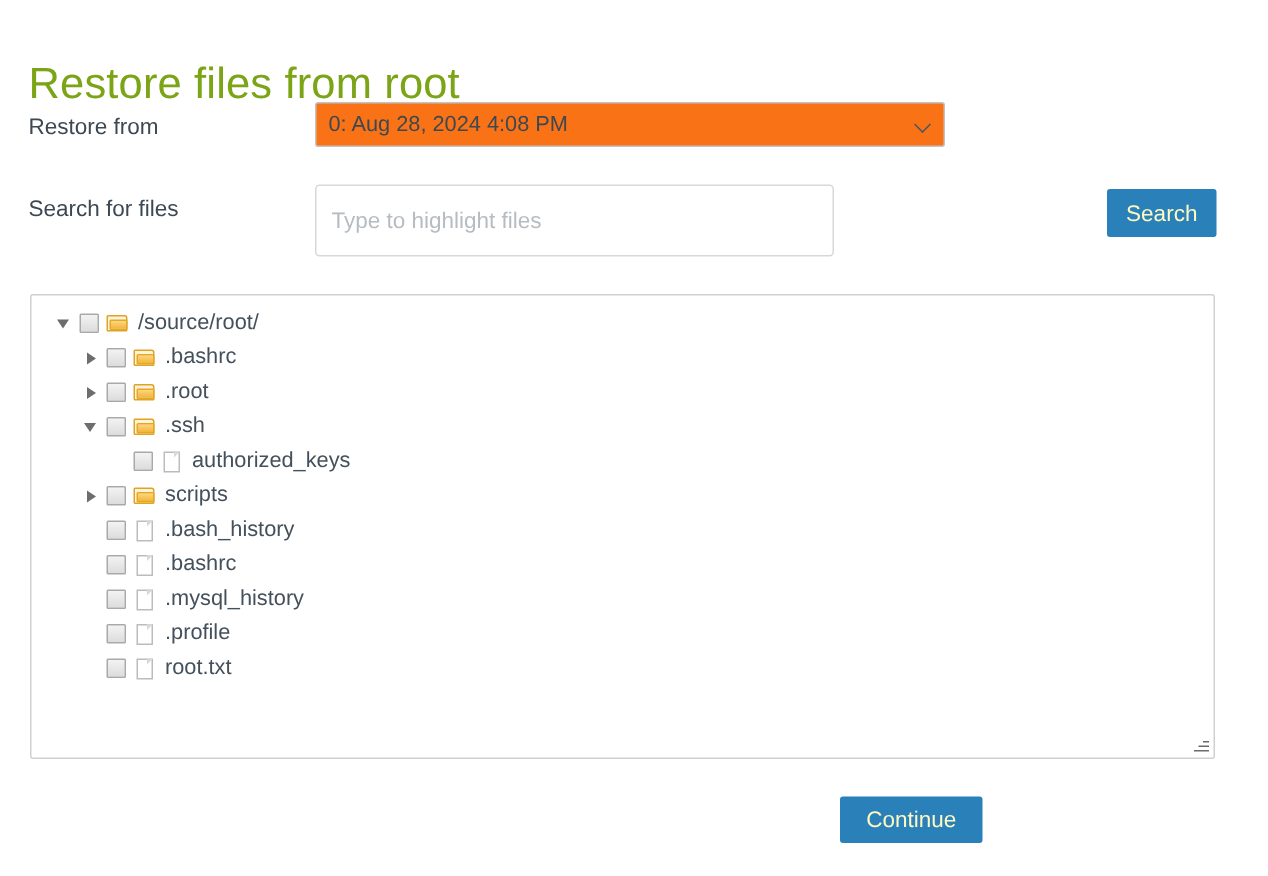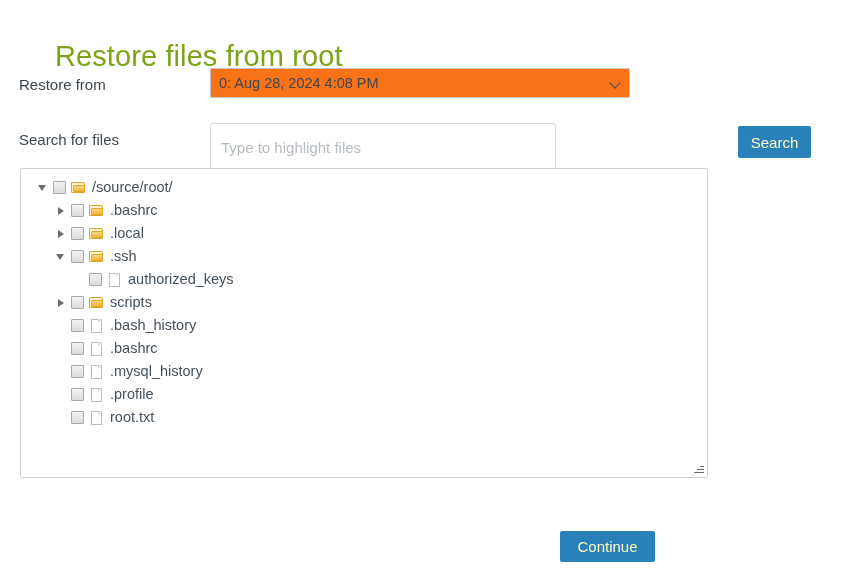--- a/index.html
+++ b/index.html
@@ -20,21 +20,20 @@
   .page-title {
     position: absolute;
     left: 19px;
     top: 18px;
     font-size: 29px;
     font-weight: normal;
     color: #7ca417;
     letter-spacing: 0.1px;
     line-height: 38px;
     white-space: nowrap;
-    margin-left: 36px;
   }
 
   
   .form-row {
     position: absolute;
     left: 0;
     width: 845px;
     height: 40px;
   }
   .row-restore { top: 68px; }
@@ -139,22 +138,22 @@
     left: 560px;
     top: 531px;
     width: 95px;
     height: 31px;
   }
 
   
   .tree-panel {
     position: absolute;
     left: 20px;
-    top: 168px;
-    width: 688px;
+    top: 196px;
+    width: 790px;
     height: 310px;
     box-sizing: border-box;
     background: #ffffff;
     border: 1px solid #d0d0d0;
     border-radius: 2px;
     overflow: hidden;
   }
   .tree-inner {
     position: relative;
     padding: 7px 0 0 0;
@@ -320,21 +319,21 @@
       <div class="tree-row lvl-1">
         <span class="twisty closed"></span>
         <span class="tree-check"></span>
         <span class="tree-icon icon-folder"></span>
         <span class="tree-label">.bashrc</span>
       </div>
       <div class="tree-row lvl-1">
         <span class="twisty closed"></span>
         <span class="tree-check"></span>
         <span class="tree-icon icon-folder"></span>
-        <span class="tree-label">.local</span>
+        <span class="tree-label">.root</span>
       </div>
       <div class="tree-row lvl-1">
         <span class="twisty open"></span>
         <span class="tree-check"></span>
         <span class="tree-icon icon-folder"></span>
         <span class="tree-label">.ssh</span>
       </div>
       <div class="tree-row lvl-2">
         <span class="twisty none"></span>
         <span class="tree-check"></span>

